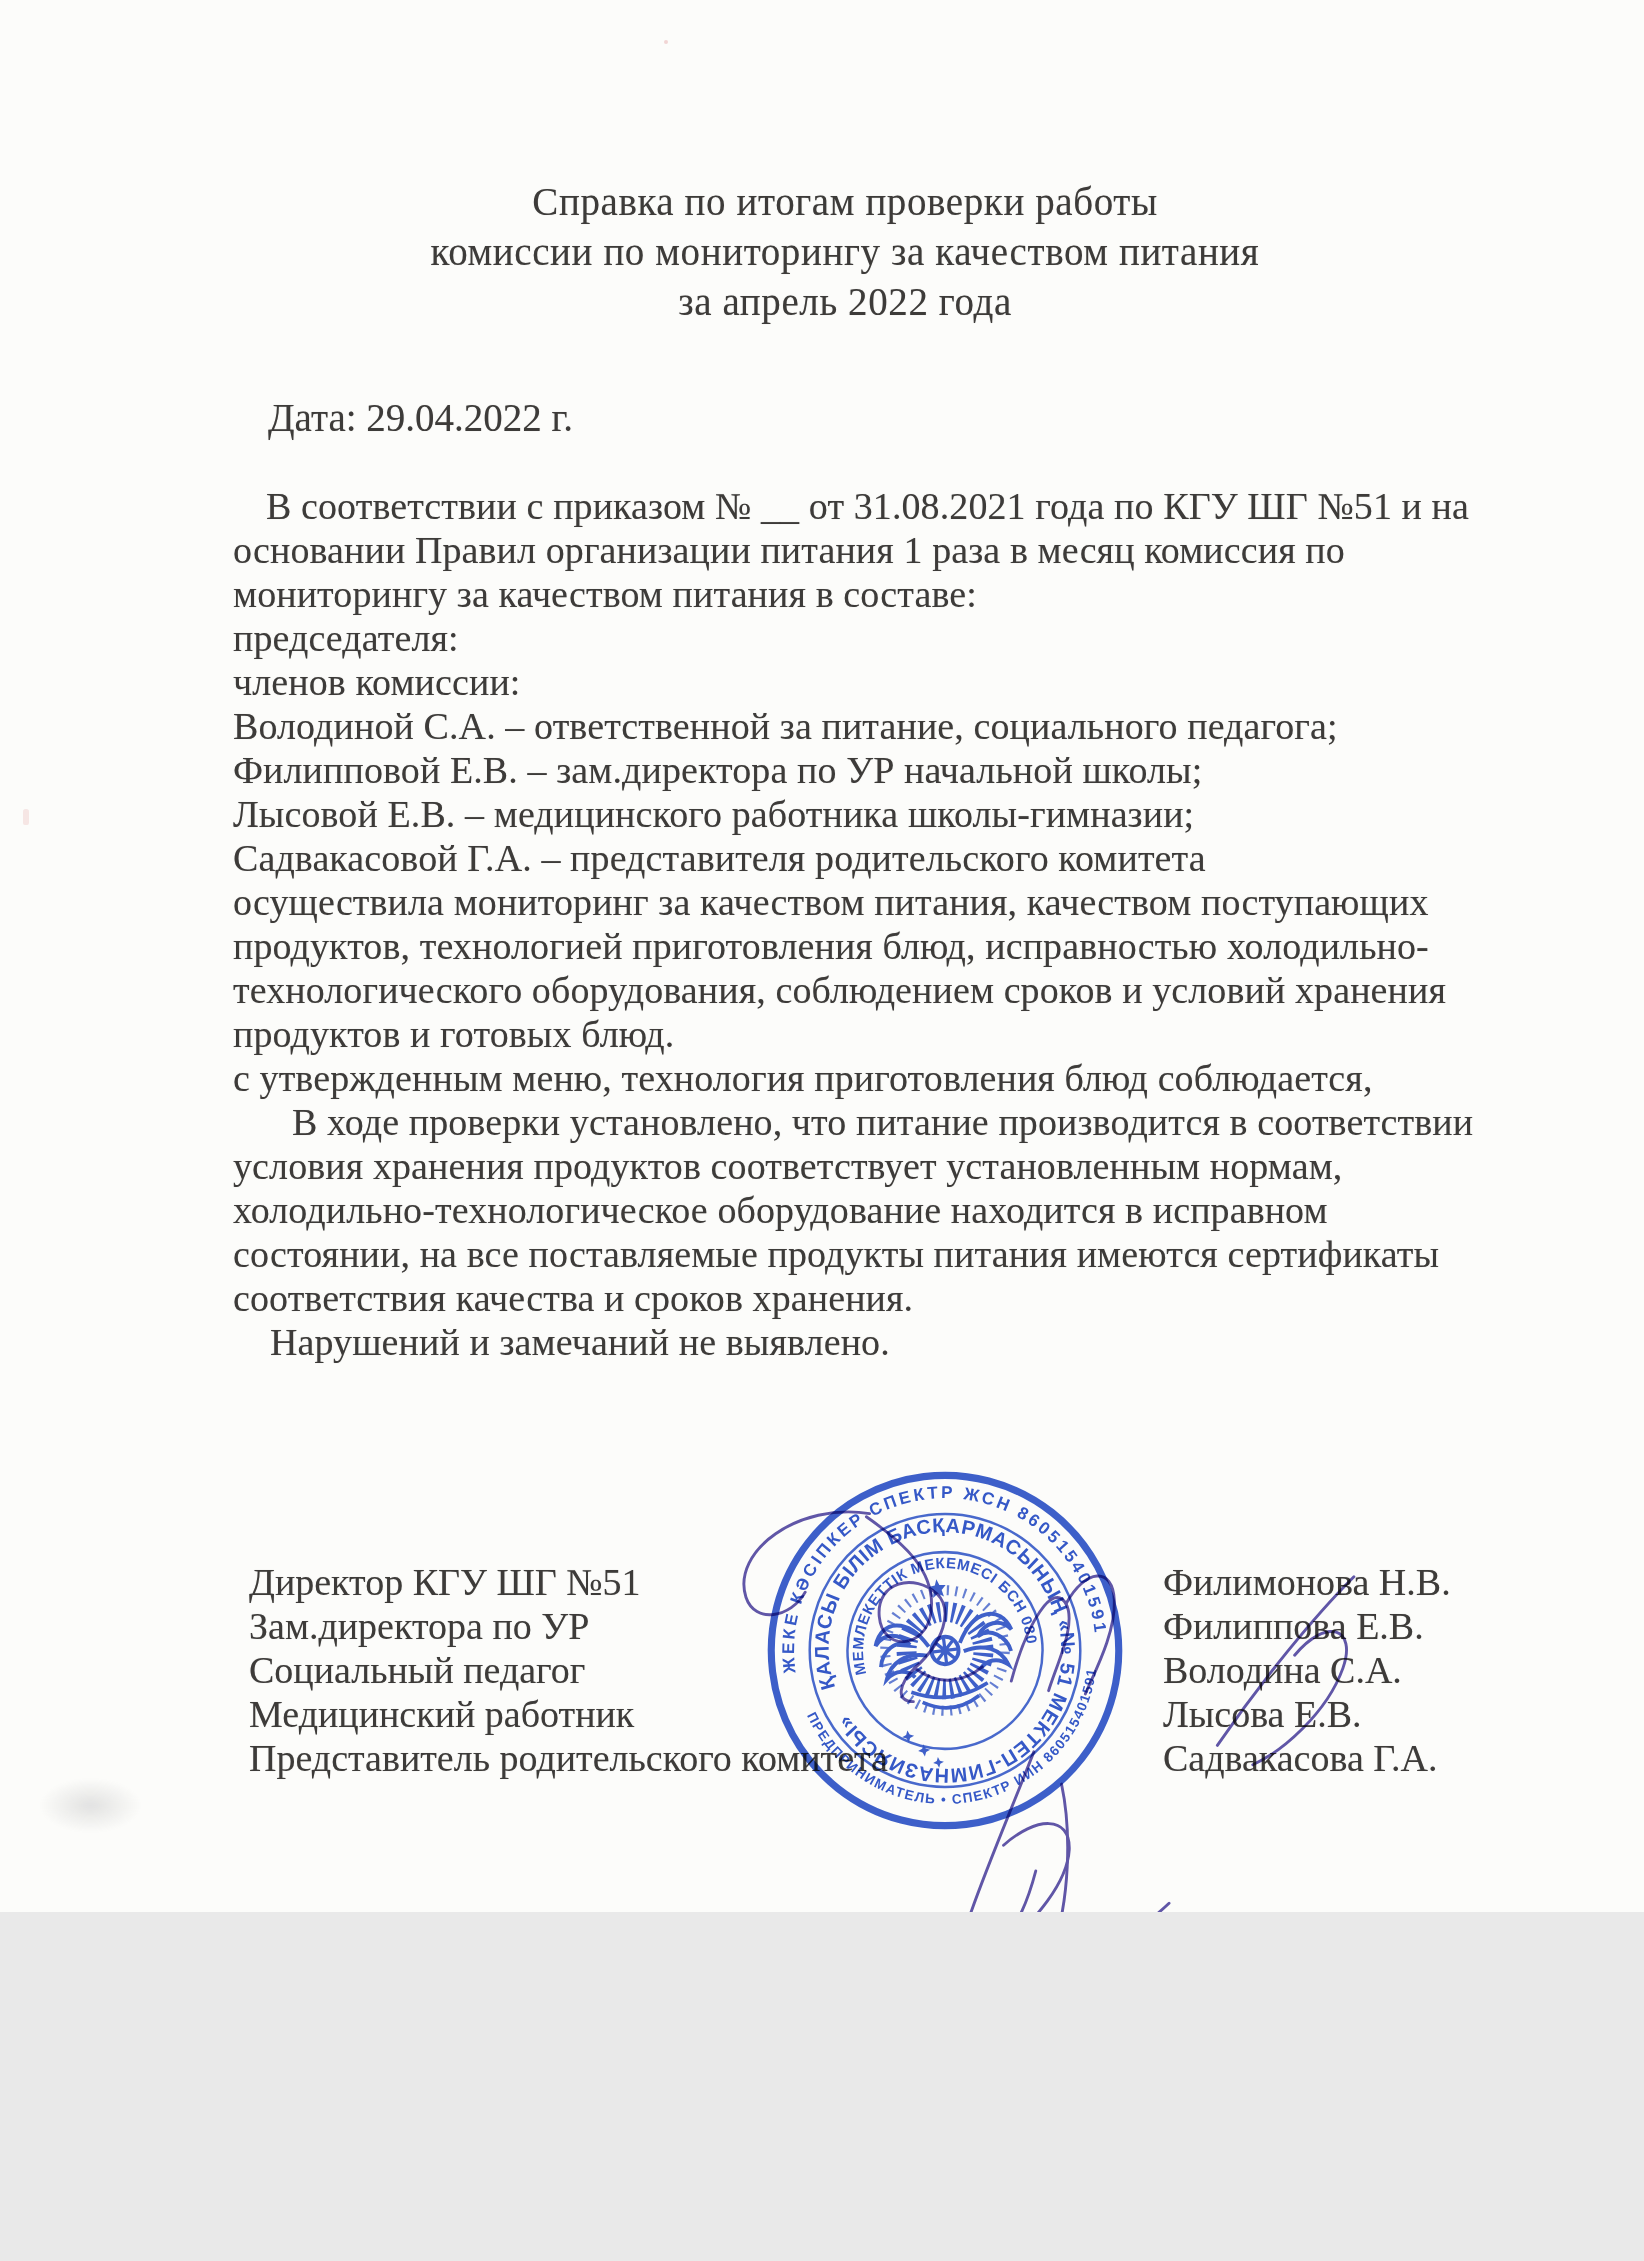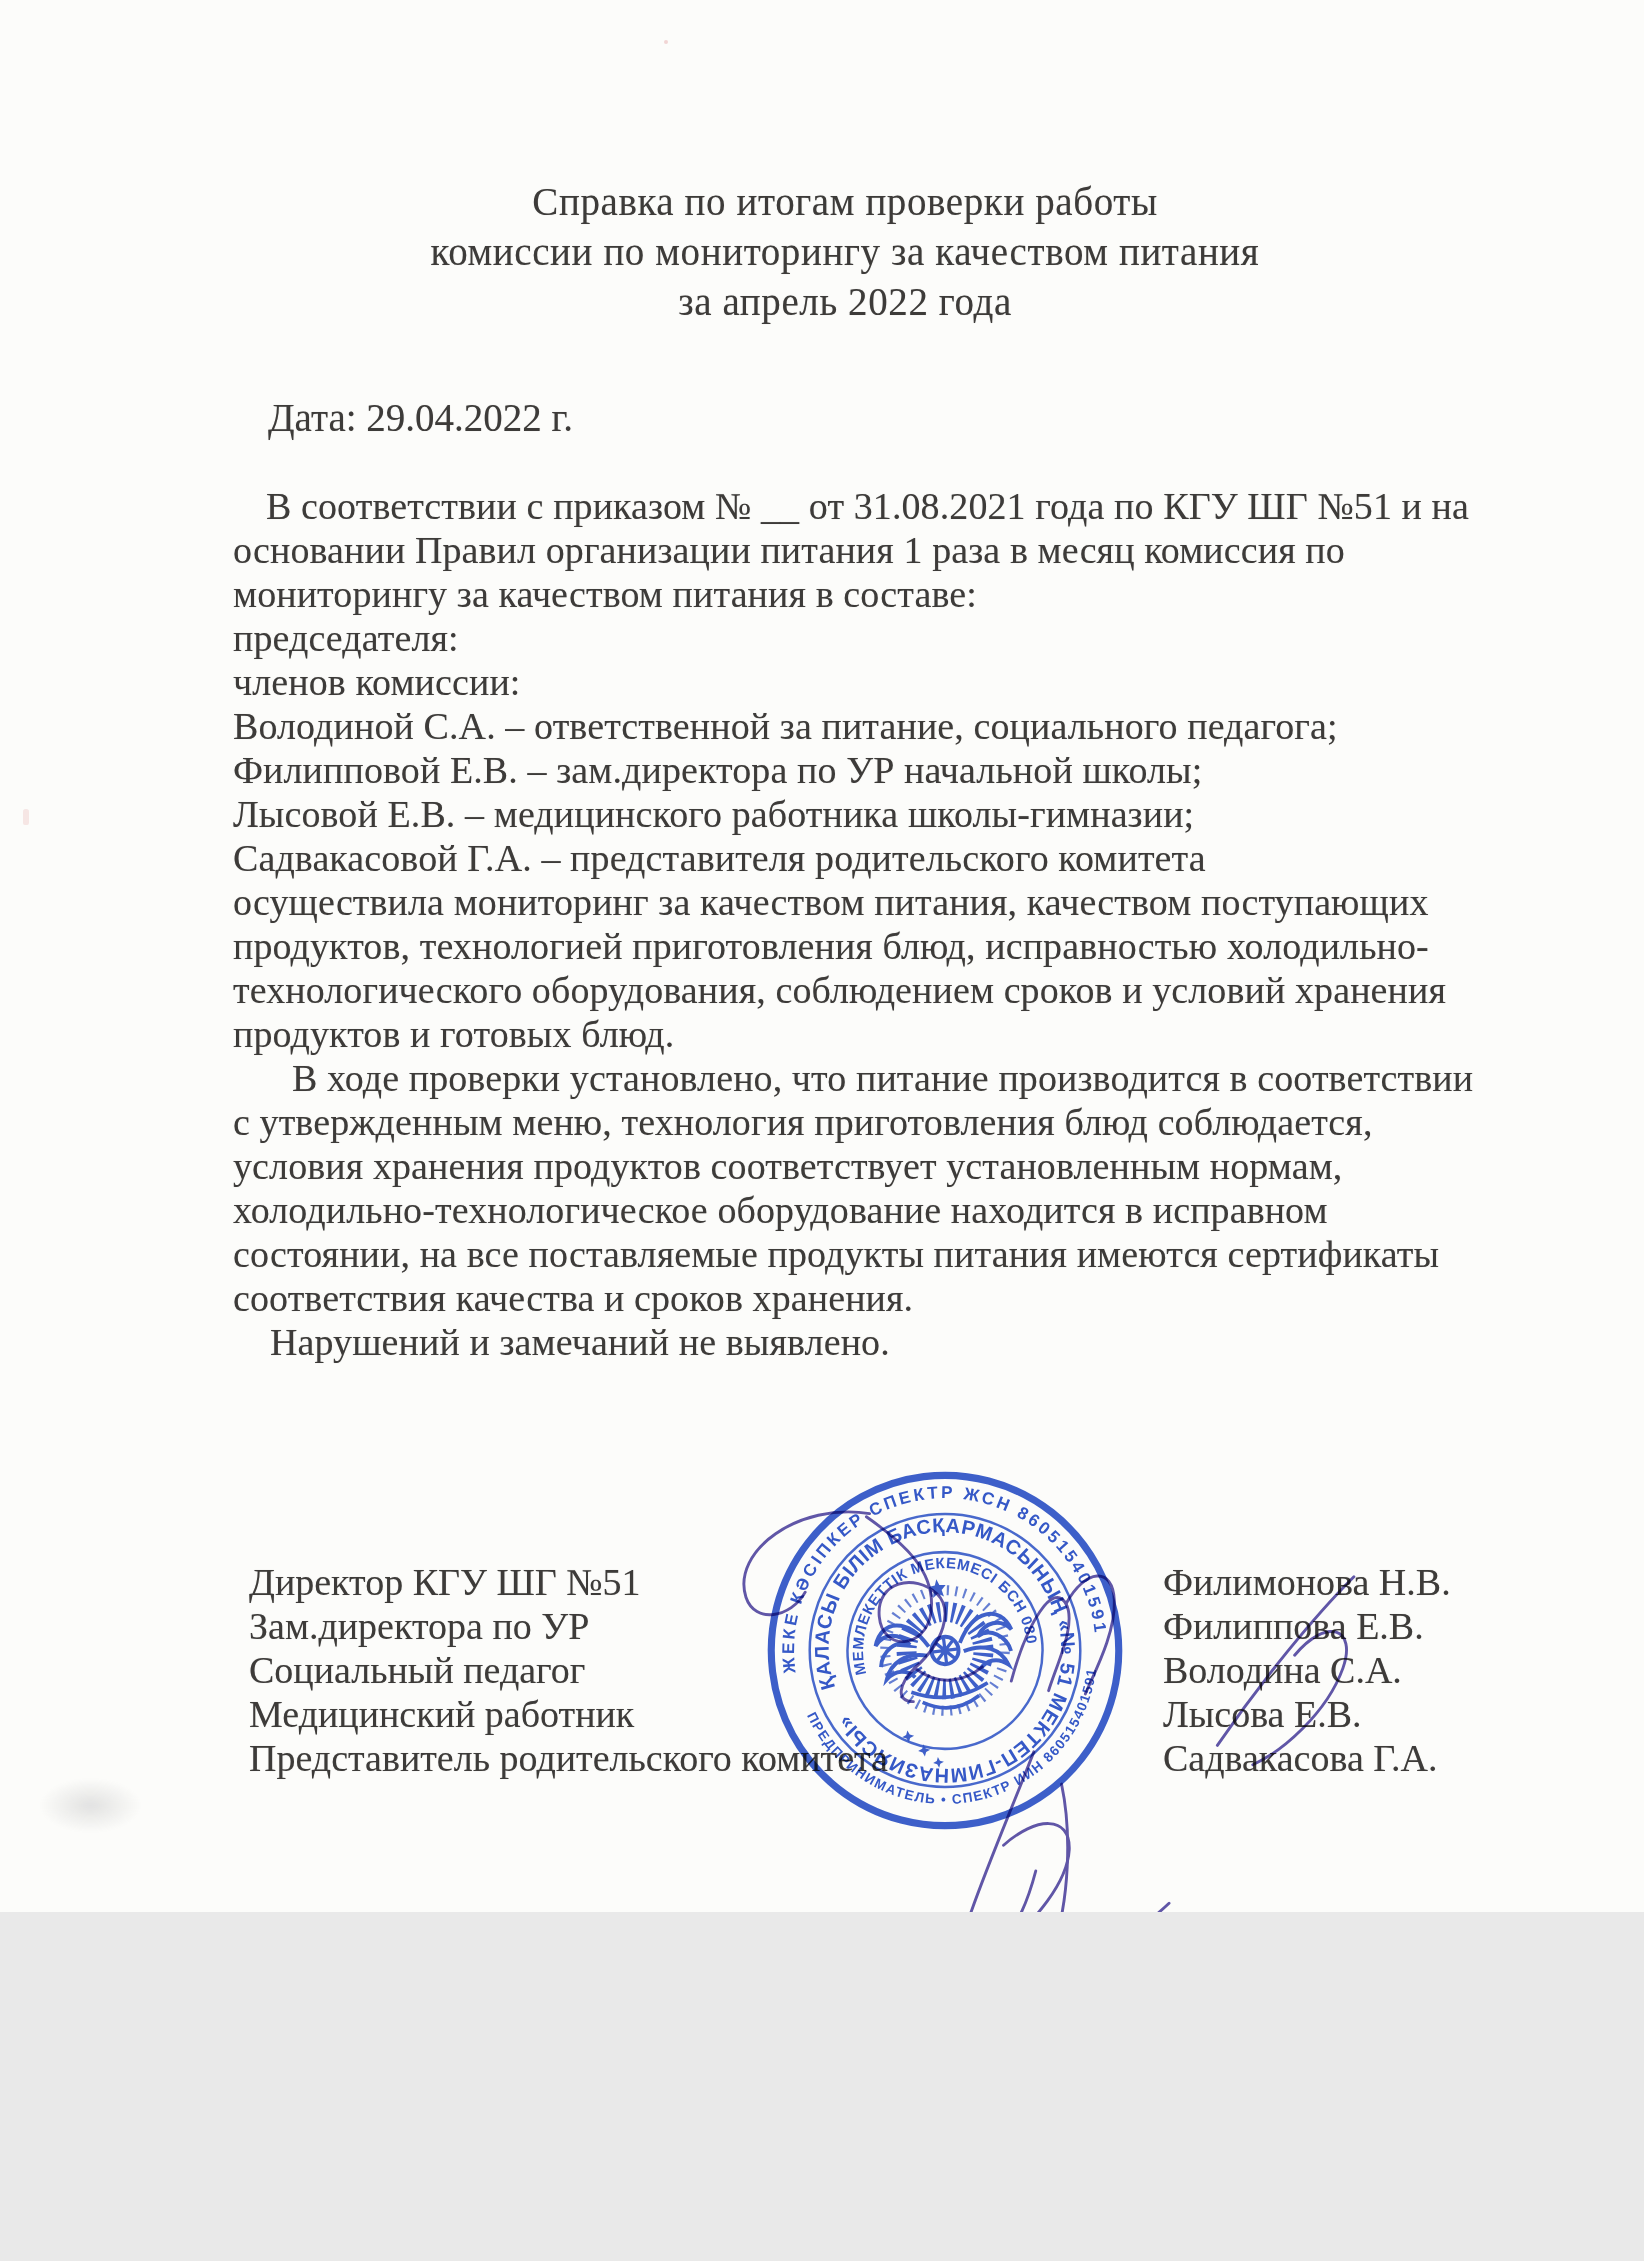--- a/index.html
+++ b/index.html
@@ -111,23 +111,23 @@
       <div class="line">Садвакасовой Г.А. – представителя родительского комитета</div>
 
       <div class="line">осуществила мониторинг за качеством питания, качеством поступающих</div>
 
       <div class="line">продуктов, технологией приготовления блюд, исправностью холодильно-</div>
 
       <div class="line">технологического оборудования, соблюдением сроков и условий хранения</div>
 
       <div class="line">продуктов и готовых блюд.</div>
 
+      <div class="line">с утвержденным меню, технология приготовления блюд соблюдается,</div>
+
       <div class="line" style="text-indent: 59px;">В ходе проверки установлено, что питание производится в соответствии</div>
-
-      <div class="line">с утвержденным меню, технология приготовления блюд соблюдается,</div>
 
       <div class="line">условия хранения продуктов соответствует установленным нормам,</div>
 
       <div class="line">холодильно-технологическое оборудование находится в исправном</div>
 
       <div class="line">состоянии, на все поставляемые продукты питания имеются сертификаты</div>
 
       <div class="line">соответствия качества и сроков хранения.</div>
 
       <div class="line" style="text-indent: 37px;">Нарушений и замечаний не выявлено.</div>

